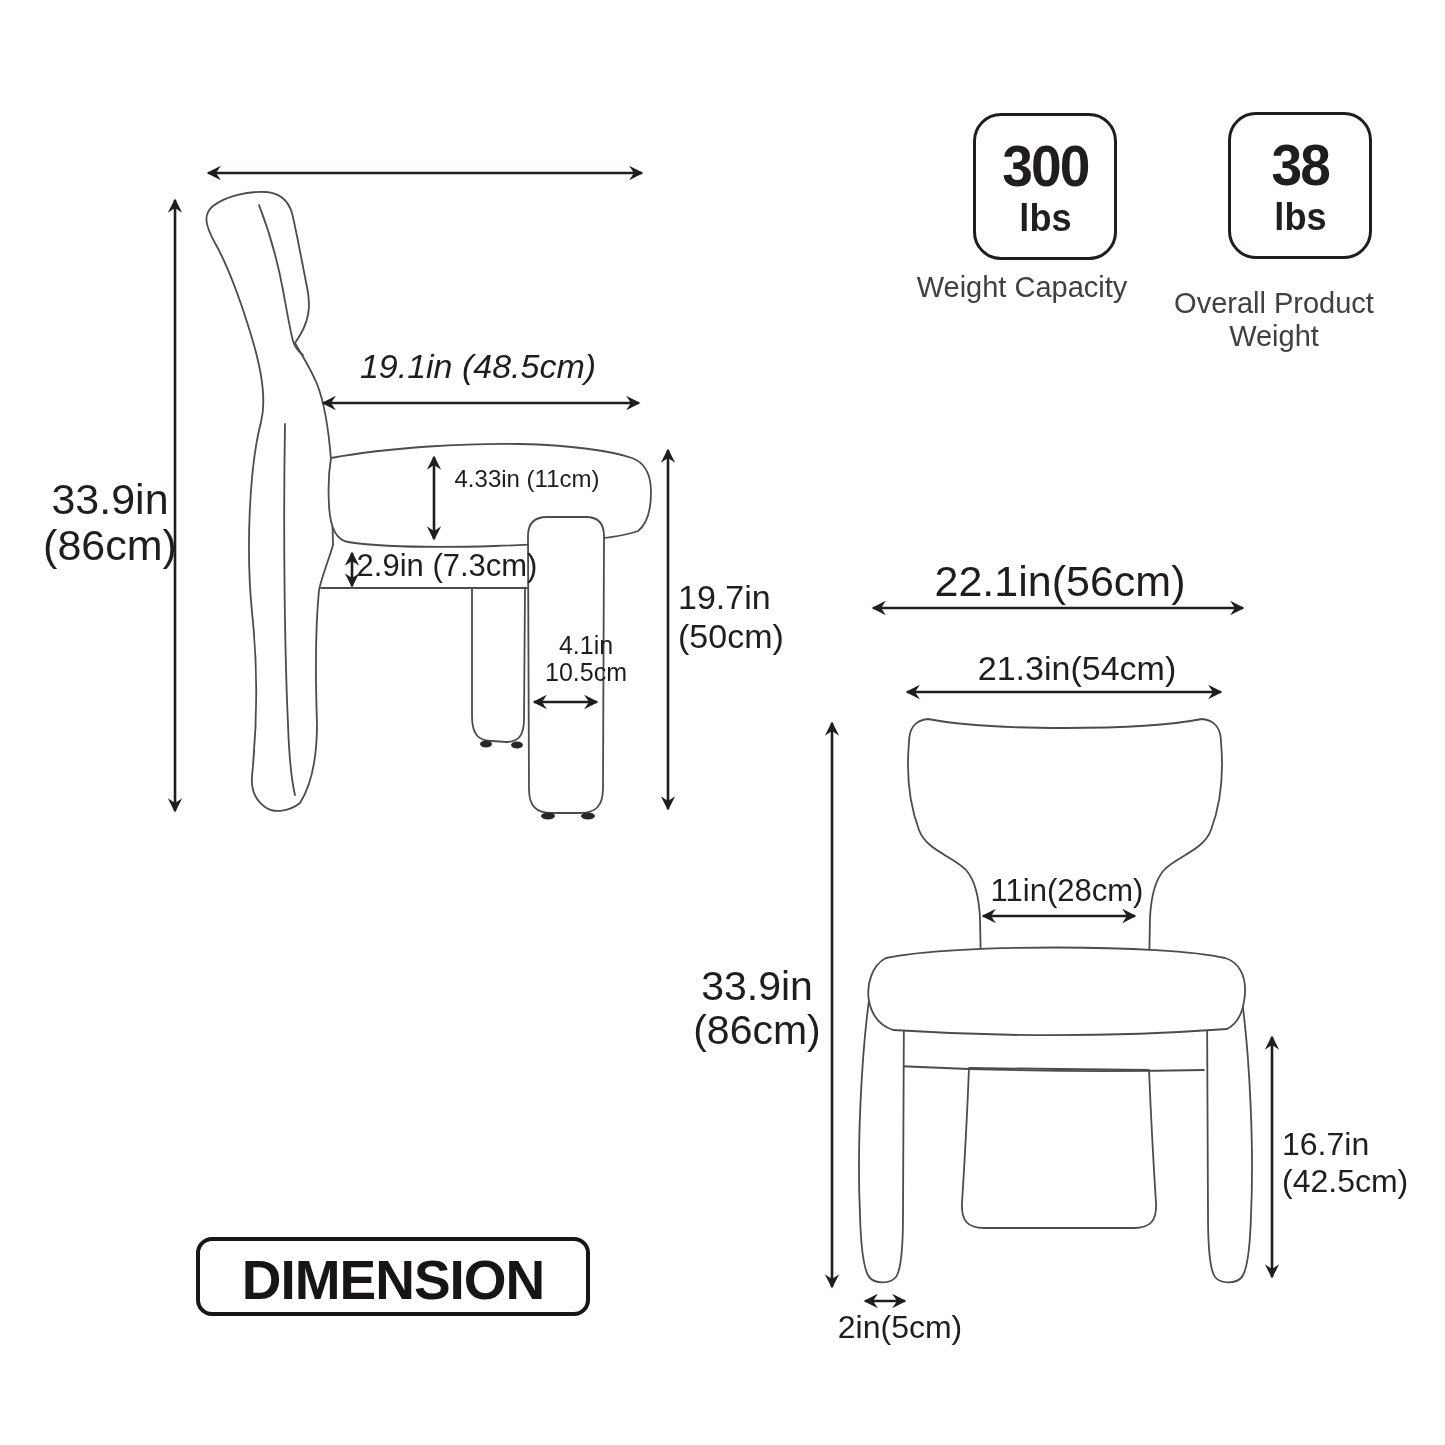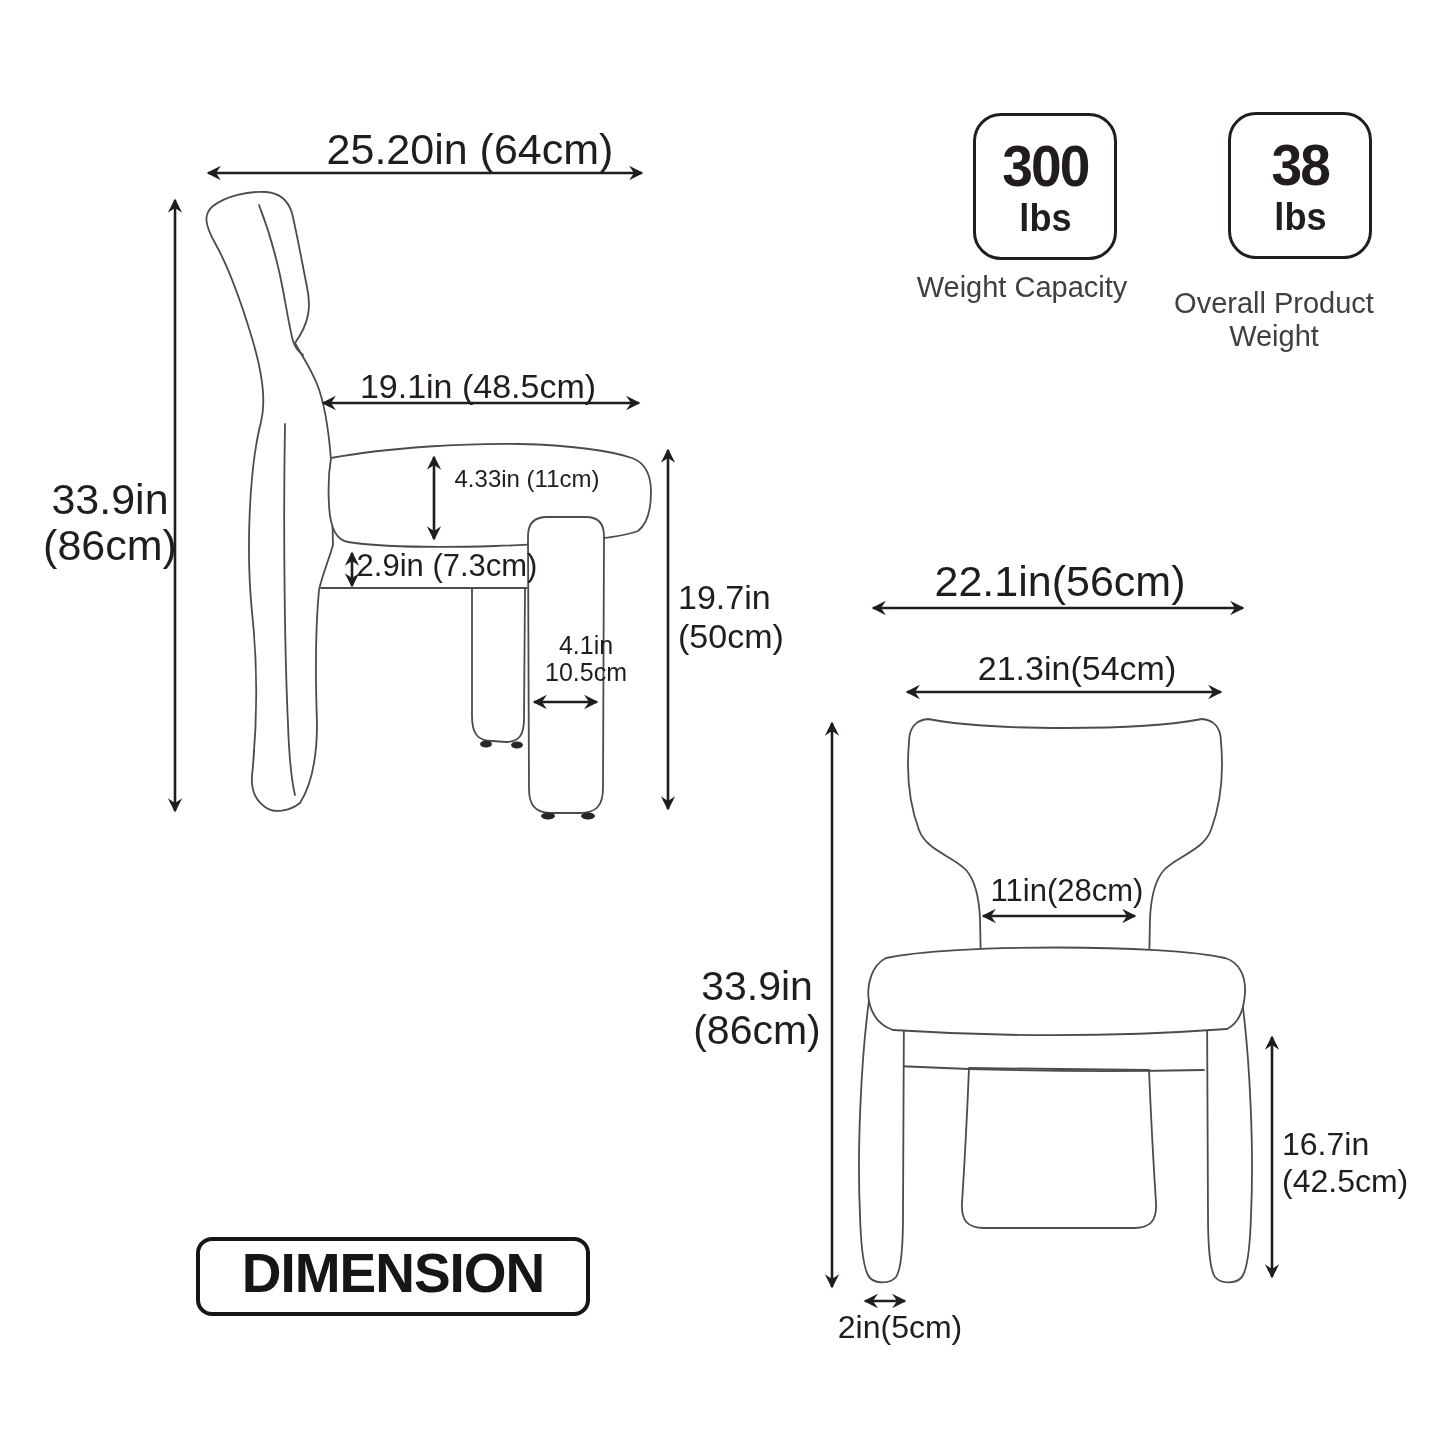--- a/index.html
+++ b/index.html
@@ -29,21 +29,21 @@
     transform:scaleX(0.95);
   }
   .badge-caption{
     position:absolute;font-size:29px;font-weight:500;color:#404040;
     text-align:center;transform:translateX(-50%);line-height:1.15;white-space:nowrap;
   }
   .badge-caption span{display:block;}
   .title-plate{
     position:absolute;left:196px;top:1237px;width:394px;height:79px;
     border:4px solid #181515;border-radius:16px;background:#ffffff;
-    display:flex;align-items:flex-start;justify-content:center;box-sizing:border-box;
+    display:flex;align-items:flex-end;justify-content:center;box-sizing:border-box;
   }
   .title-plate .txt{
     font-size:55px;font-weight:bold;letter-spacing:-1px;color:#181515;
   }
 </style>
 </head>
 <body>
 
 <div class="stage">
 
@@ -129,28 +129,27 @@
       <line x1="668" y1="450" x2="668" y2="809" marker-start="url(#ah)" marker-end="url(#ah)"></line>
       <line x1="873" y1="608" x2="1243" y2="608" marker-start="url(#ah)" marker-end="url(#ah)"></line>
       <line x1="907" y1="692" x2="1221" y2="692" marker-start="url(#ah)" marker-end="url(#ah)"></line>
       <line x1="983" y1="916" x2="1135" y2="916" marker-start="url(#ah)" marker-end="url(#ah)"></line>
       <line x1="832" y1="723" x2="832" y2="1287" marker-start="url(#ah)" marker-end="url(#ah)"></line>
       <line x1="1272" y1="1037" x2="1272" y2="1277" marker-start="url(#ah)" marker-end="url(#ah)"></line>
       <line x1="865" y1="1301" x2="905" y2="1301" marker-start="url(#ah)" marker-end="url(#ah)"></line>
     </g>
   </svg>
 
-  <div class="dim center" style="left:470px;top:126px;font-size:43px;">25.20in (64cm)</div>
 
   <div class="dim center two-line" style="left:110px;top:476px;font-size:43px;">
     <span>33.9in</span>
     <span>(86cm)</span>
   </div>
 
-  <div class="dim center" style="left:478px;top:368px;font-size:34px;">19.1in (48.5cm)</div>
+  <div class="dim center" style="left:478px;top:348px;font-size:34px;font-style:italic;">19.1in (48.5cm)</div>
 
   <div class="dim center" style="left:527px;top:466px;font-size:24px;">4.33in (11cm)</div>
 
   <div class="dim center" style="left:447px;top:549px;font-size:31px;">2.9in (7.3cm)</div>
 
   <div class="dim center two-line" style="left:586px;top:632px;font-size:25px;">
     <span>4.1in</span>
     <span>10.5cm</span>
   </div>
 

